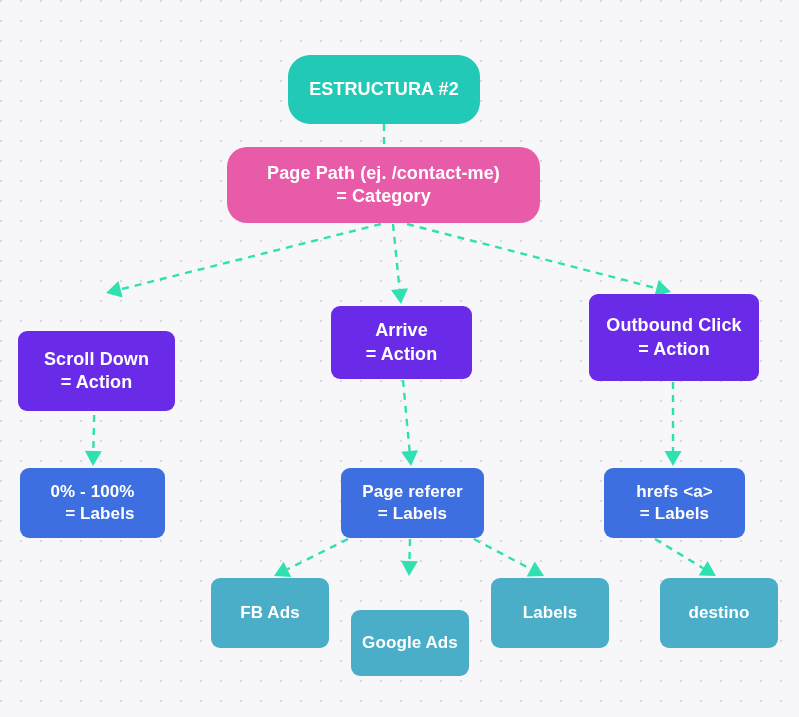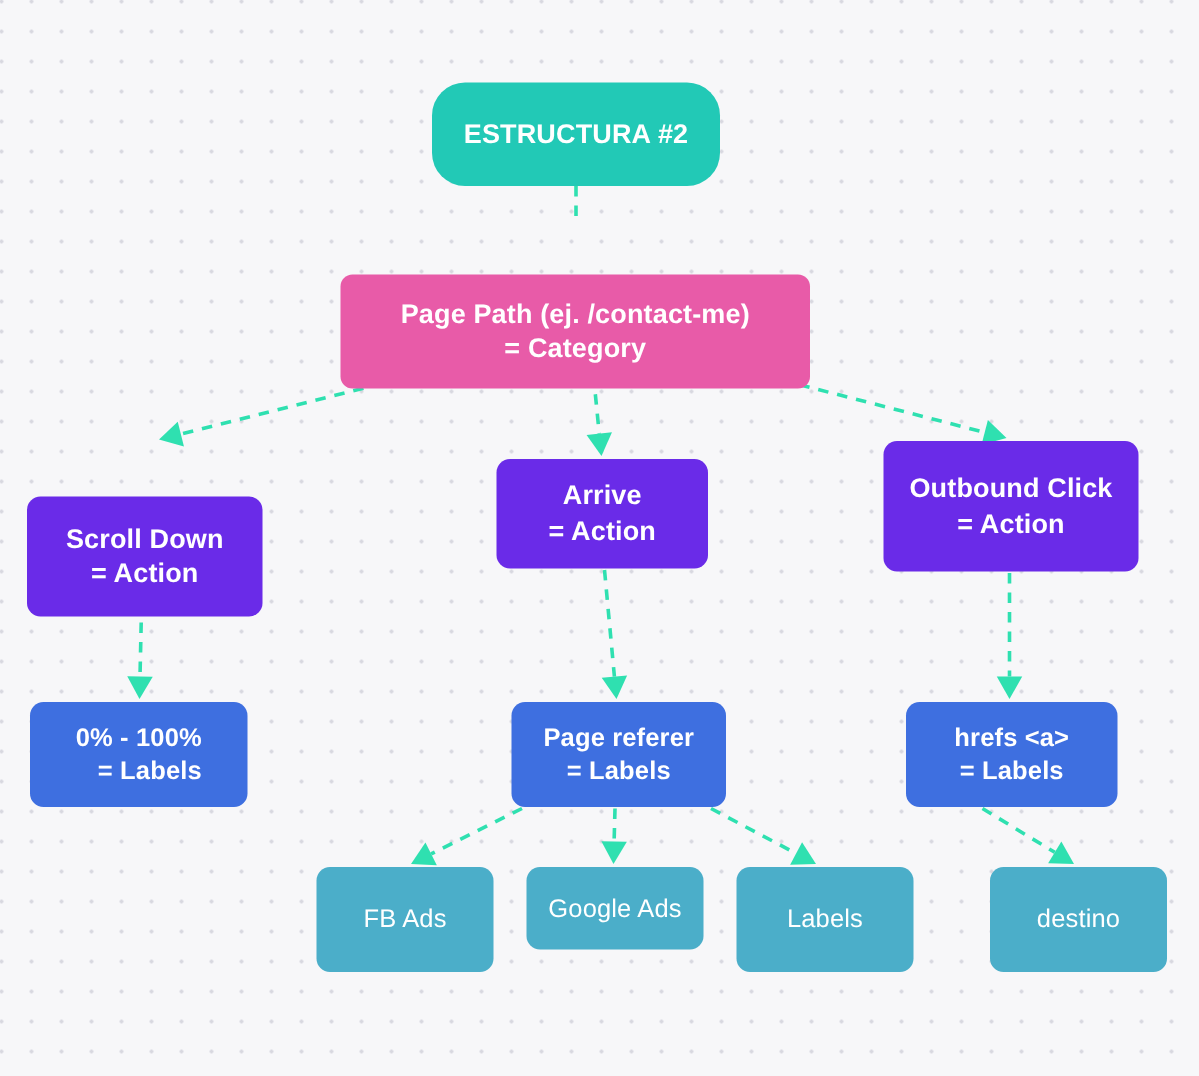--- a/index.html
+++ b/index.html
@@ -47,35 +47,34 @@
     padding: 4px 8px;
   }
   .n-root {
     background-color: #22c9b6;
     font-size: 18px;
     border-radius: 22px;
   }
   .n-category {
     background-color: #e85ba8;
     font-size: 18px;
-    border-radius: 8px;
-    margin-top: 36px;
+    border-radius: 20px;
   }
   .n-action {
     background-color: #6a2be8;
     font-size: 18px;
   }
   .n-label {
     background-color: #3e6fe0;
     font-size: 17px;
   }
   .n-value {
     background-color: #4baec9;
     font-size: 17px;
-    font-weight: 400;
+    font-weight: 700;
   }
   #watermark {
     position: absolute;
     left: 662px;
     top: 673px;
     width: 130px;
     height: 40px;
     display: flex;
     align-items: center;
     gap: 7px;
@@ -156,19 +155,19 @@
 = Action</div>
       <div class="node n-action" style="left: 589px; top: 294px; width: 170px; height: 87px; background-color: rgb(106, 43, 232);">Outbound Click
 = Action</div>
       <div class="node n-label" style="left: 20px; top: 468px; width: 145px; height: 70px; background-color: rgb(62, 111, 224); text-align: right;">0% - 100%
 = Labels</div>
       <div class="node n-label" style="left: 341px; top: 468px; width: 143px; height: 70px; background-color: rgb(62, 111, 224);">Page referer
 = Labels</div>
       <div class="node n-label" style="left: 604px; top: 468px; width: 141px; height: 70px; background-color: rgb(62, 111, 224);">hrefs &lt;a&gt;
 = Labels</div>
       <div class="node n-value" style="left: 211px; top: 578px; width: 118px; height: 70px; background-color: rgb(75, 174, 201);">FB Ads</div>
-      <div class="node n-value" style="left: 351px; top: 578px; width: 118px; height: 55px; background-color: rgb(75, 174, 201);">Google Ads</div>
+      <div class="node n-value" style="left: 351px; top: 610px; width: 118px; height: 66px; background-color: rgb(75, 174, 201);">Google Ads</div>
       <div class="node n-value" style="left: 491px; top: 578px; width: 118px; height: 70px; background-color: rgb(75, 174, 201);">Labels</div>
       <div class="node n-value" style="left: 660px; top: 578px; width: 118px; height: 70px; background-color: rgb(75, 174, 201);">destino</div>
     </div>
 
 
 </div>
 
 </body></html>

